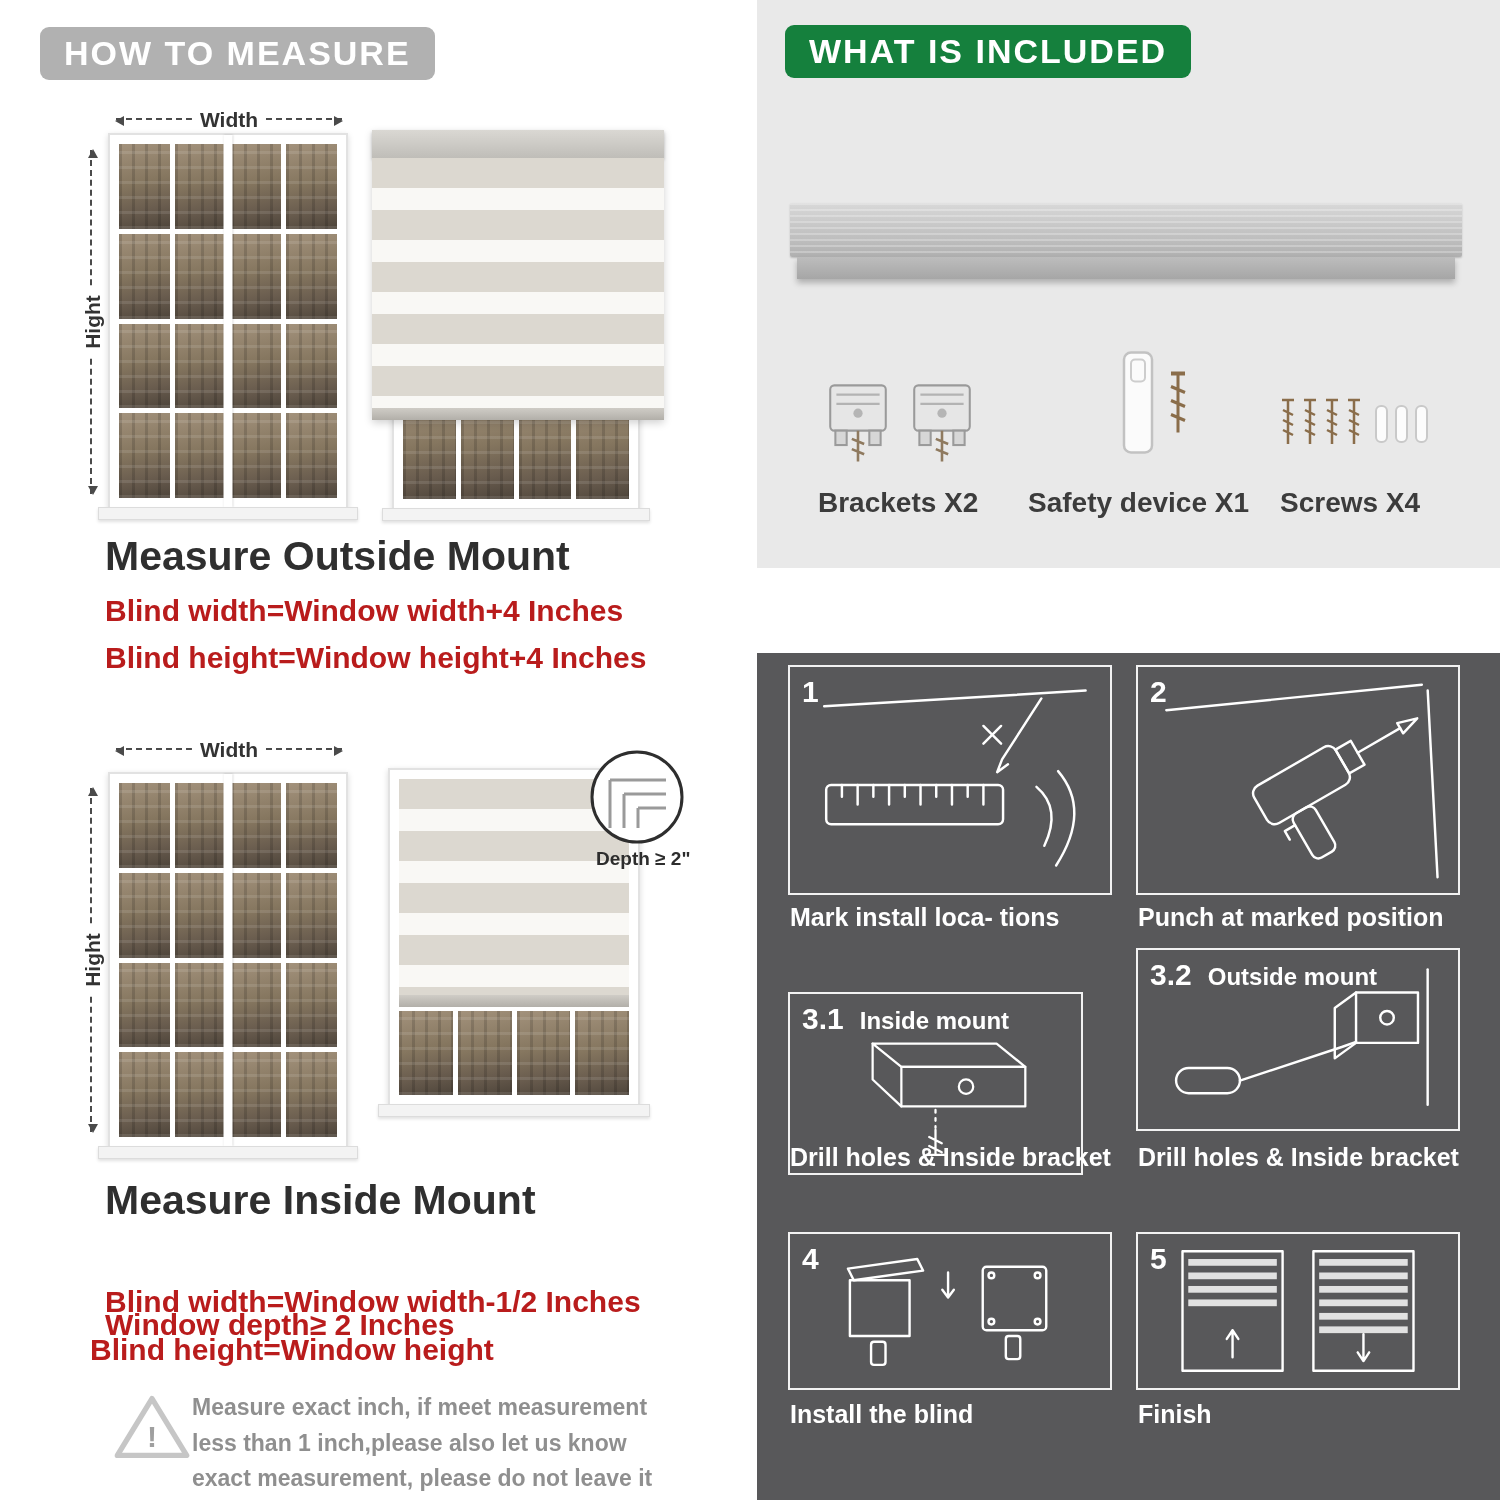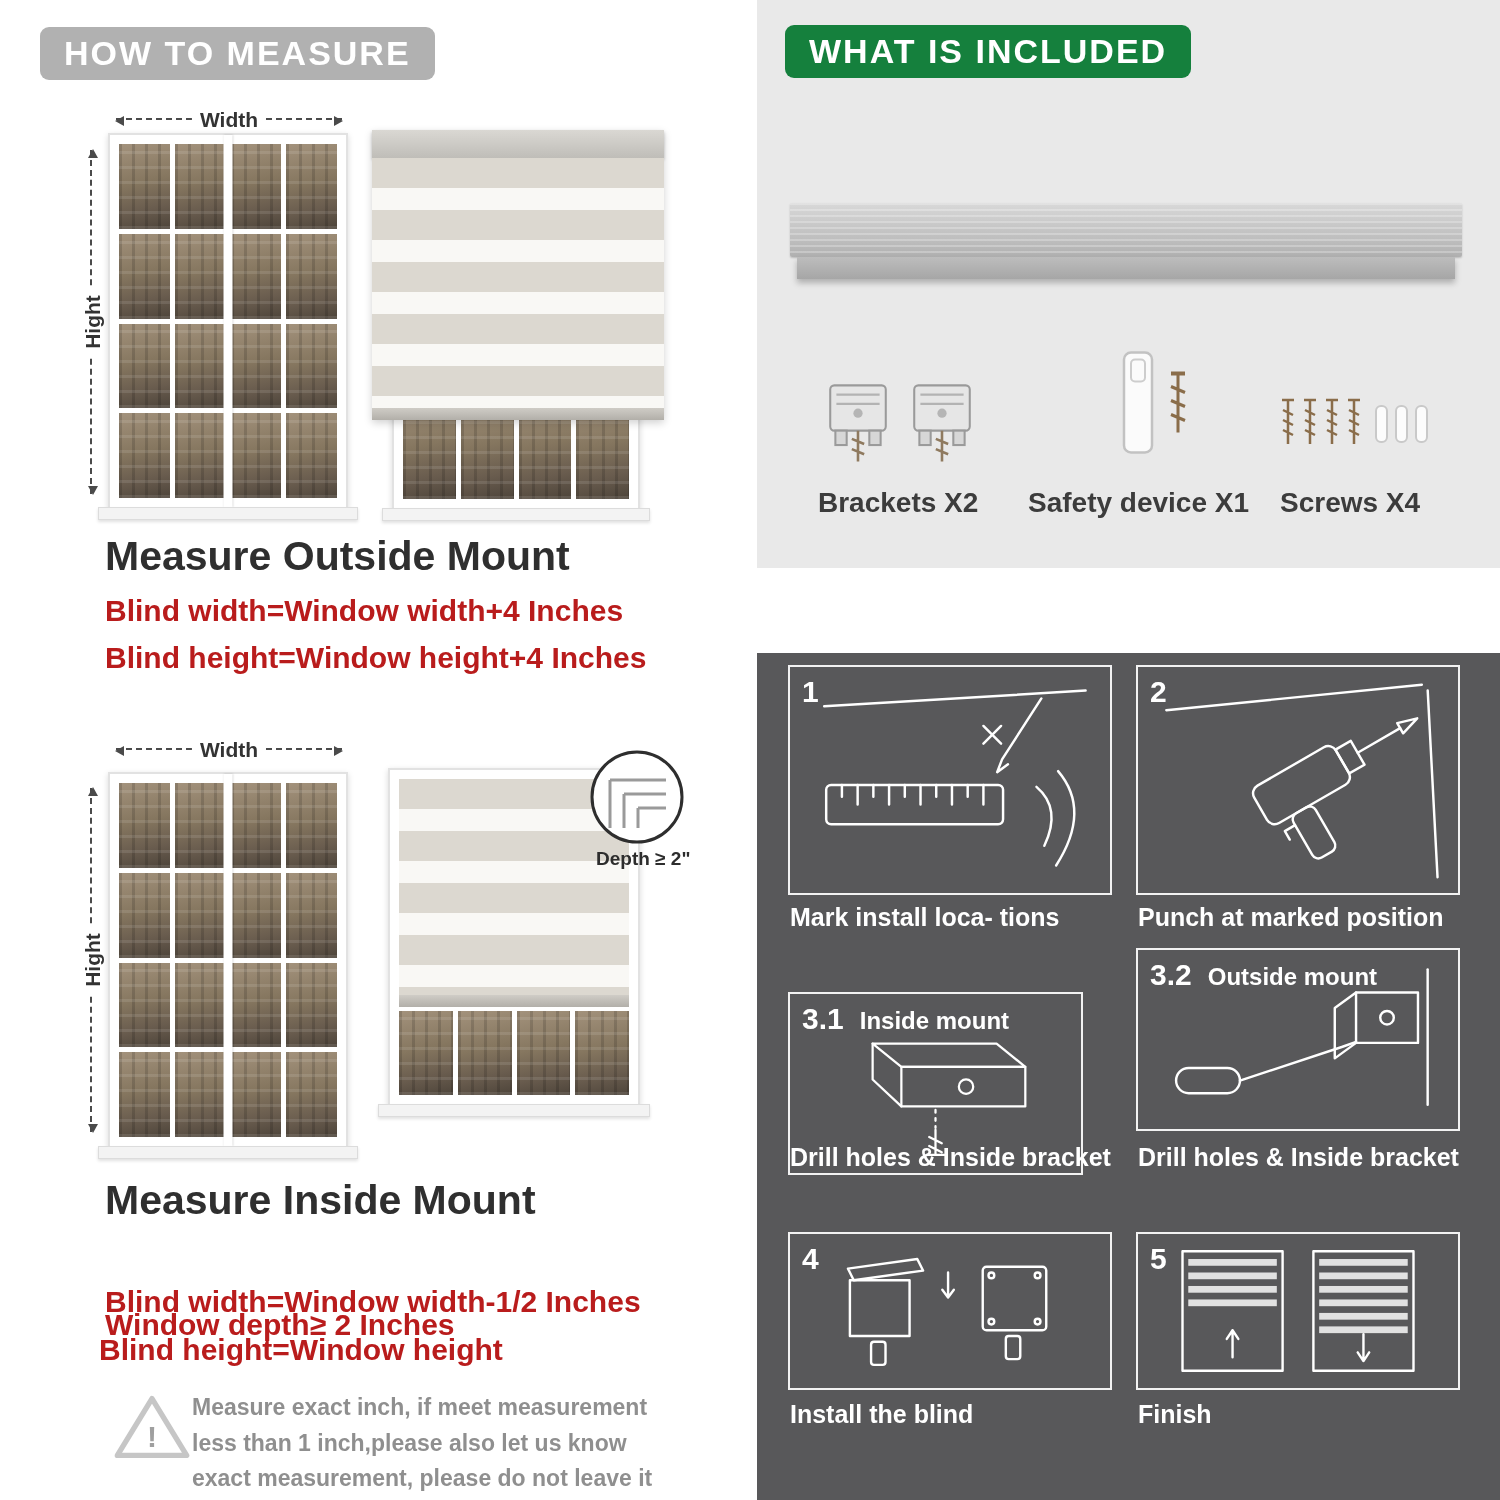--- a/index.html
+++ b/index.html
@@ -190,21 +190,21 @@
       <svg viewBox="0 0 98 98" width="98" height="98">
         <circle cx="49" cy="49" r="45" fill="#fff" stroke="#2e2e2e" stroke-width="3"></circle>
         <path d="M22,32 H78 M22,32 V80 M36,46 H78 M36,46 V80 M50,60 H78 M50,60 V80" stroke="#9a9a9a" stroke-width="3" fill="none"></path>
       </svg>
     </div>
     <div class="depth-lbl" style="left:596px;top:848px">Depth ≥ 2"</div>
 
     <div class="big-heading" style="left:105px;top:1177px">Measure Inside Mount</div>
     <div class="gray-line" style="left:105px;top:1308px">Window depth≥ 2 Inches</div>
     <div class="gray-line" style="left:105px;top:1285px">Blind width=Window width-1/2 Inches</div>
-    <div class="gray-line" style="left:99px;top:1333px">Blind height=Window height</div>
+    <div class="gray-line" style="left:90px;top:1333px">Blind height=Window height</div>
 
     <div class="abs" style="left:112px;top:1390px;width:80px;height:74px">
       <svg viewBox="0 0 90 80" width="80" height="74">
         <path d="M45,8 L84,72 L6,72 Z" fill="none" stroke="#c6c6c6" stroke-width="6" stroke-linejoin="round"></path>
         <text x="45" y="63" font-size="34" fill="#9f9f9f" text-anchor="middle" font-weight="bold">!</text>
       </svg>
     </div>
     <div class="warn-text" style="left:192px;top:1390px;width:470px">Measure exact inch, if meet measurement less than 1 inch,please also let us know exact measurement, please do not leave it</div>
   </section>
 

